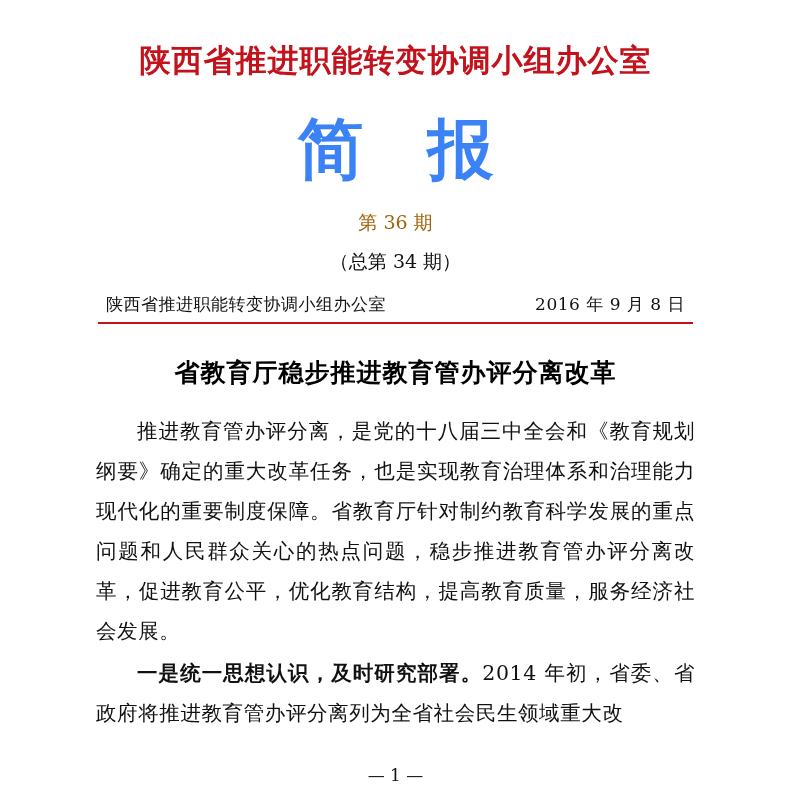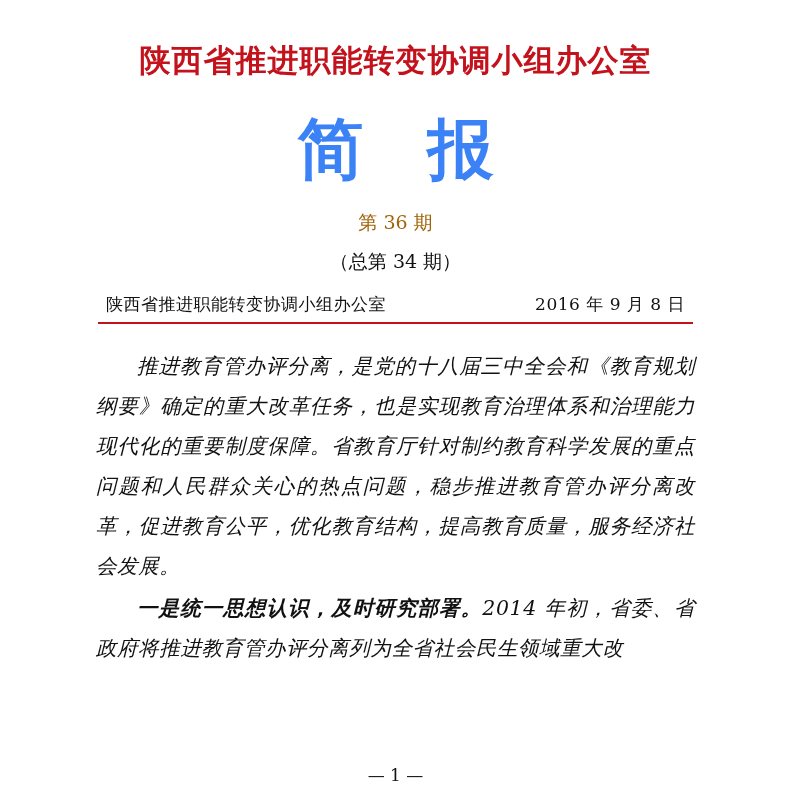--- a/index.html
+++ b/index.html
@@ -85,21 +85,20 @@
     margin-top: 32px;
     letter-spacing: 1px;
   }
   .body-text {
     margin-top: 22px;
     font-size: 20.5px;
     line-height: 40px;
     color: #111;
     text-align: justify;
     letter-spacing: 0.6px;
-    font-style: italic;
   }
   .para {
     text-indent: 2em;
     margin: 0;
   }
   .para + .para {
     margin-top: 2px;
   }
   .b {
     font-family: "DejaVu Sans", "Liberation Sans", sans-serif;
@@ -129,20 +128,21 @@
 
   <div class="issue-total">（总第 34 期）</div>
 
   <div class="meta-row">
     <div class="meta-left">陕西省推进职能转变协调小组办公室</div>
     <div class="meta-right">2016 年 9 月 8 日</div>
   </div>
 
   <div class="rule"></div>
 
+  <div class="article-title">省教育厅稳步推进教育管办评分离改革</div>
 
   <div class="body-text">
     <p class="para">推进教育管办评分离，是党的十八届三中全会和《教育规划纲要》确定的重大改革任务，也是实现教育治理体系和治理能力现代化的重要制度保障。省教育厅针对制约教育科学发展的重点问题和人民群众关心的热点问题，稳步推进教育管办评分离改革，促进教育公平，优化教育结构，提高教育质量，服务经济社会发展。</p>
     <p class="para">
       <span class="b">一是统一思想认识，及时研究部署。</span><span>2014 年初，省委、省政府将推进教育管办评分离列为全省社会民生领域重大改</span>
     </p>
   </div>
 
   <div class="page-number">— 1 —</div>
 

